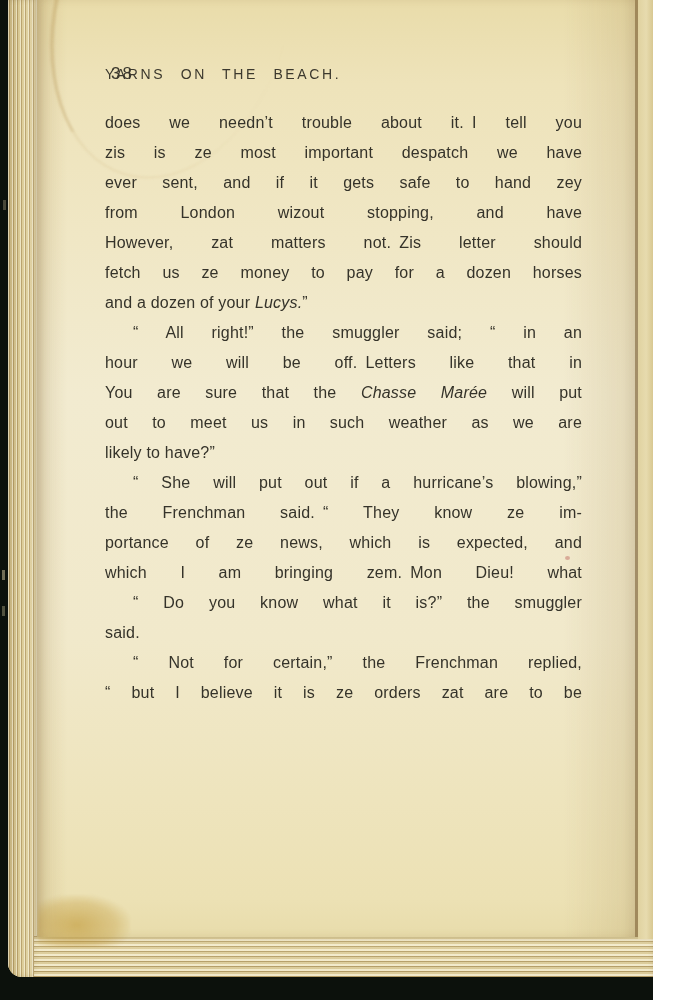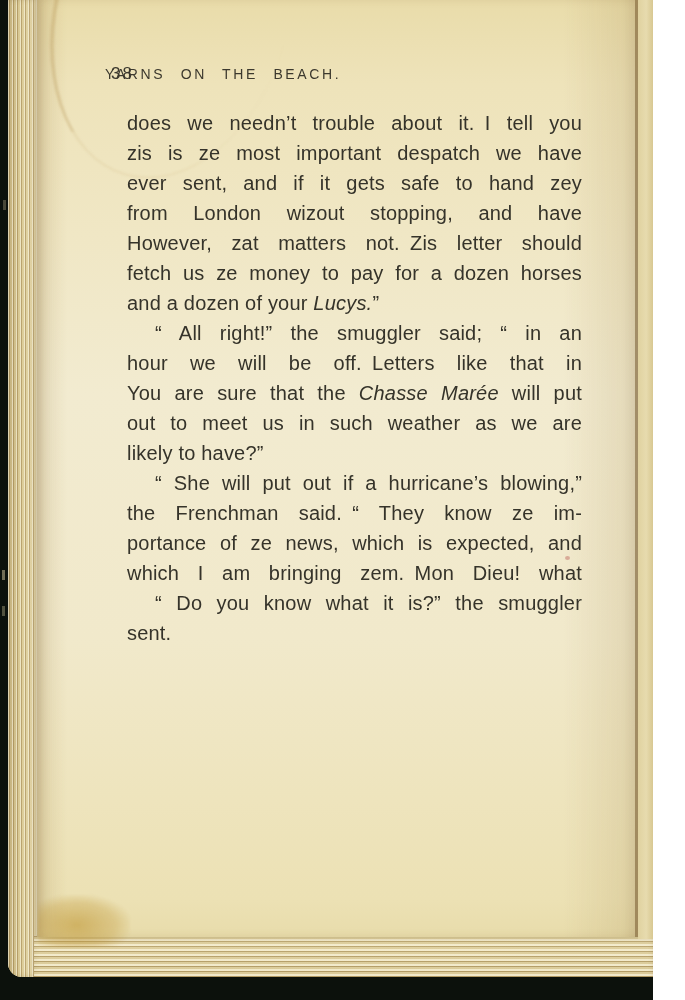--- a/index.html
+++ b/index.html
@@ -96,29 +96,28 @@
   }
   .title {
     text-align: left;
     font-size: 14px;
     letter-spacing: 2.6px;
     word-spacing: 9px;
     padding-top: 2px;
   }
   .lines { margin-top: 20px; }
   .line {
-    font-size: 20px;
+    font-size: 16px;
     line-height: 30px;
     height: 30px;
     white-space: pre-wrap;
     text-align: justify;
     text-align-last: justify;
     text-justify: inter-word;
     letter-spacing: 0.2px;
-    margin-left: 22px;
   }
   .line.last { text-align-last: left; }
   .line.indent { text-indent: 28px; }
   .it { font-style: italic; }
 </style>
 </head>
 <body>
 
 <div class="screen">
   <div class="cover-specks"></div>
@@ -147,17 +146,19 @@
           <div class="line indent"><span>“ All right!” the smuggler said; “ in an</span></div>
           <div class="line"><span>hour we will be off. Letters like that in</span></div>
           <div class="line"><span>You are sure that the </span><span class="it">Chasse Marée</span><span> will put</span></div>
           <div class="line"><span>out to meet us in such weather as we are</span></div>
           <div class="line last"><span>likely to have?”</span></div>
           <div class="line indent"><span>“ She will put out if a hurricane’s blowing,”</span></div>
           <div class="line"><span>the Frenchman said. “ They know ze im-</span></div>
           <div class="line"><span>portance of ze news, which is expected, and</span></div>
           <div class="line"><span>which I am bringing zem. Mon Dieu! what</span></div>
           <div class="line indent"><span>“ Do you know what it is?” the smuggler</span></div>
-          <div class="line last"><span>sent.</span></div>
+          <div class="line last"><span>said.</span></div>
+          <div class="line indent"><span>“ Not for certain,” the Frenchman replied,</span></div>
+          <div class="line"><span>“ but I believe it is ze orders zat are to be</span></div>
         </div>
     </div>
   </div>
 </div>
 
 </body></html>

